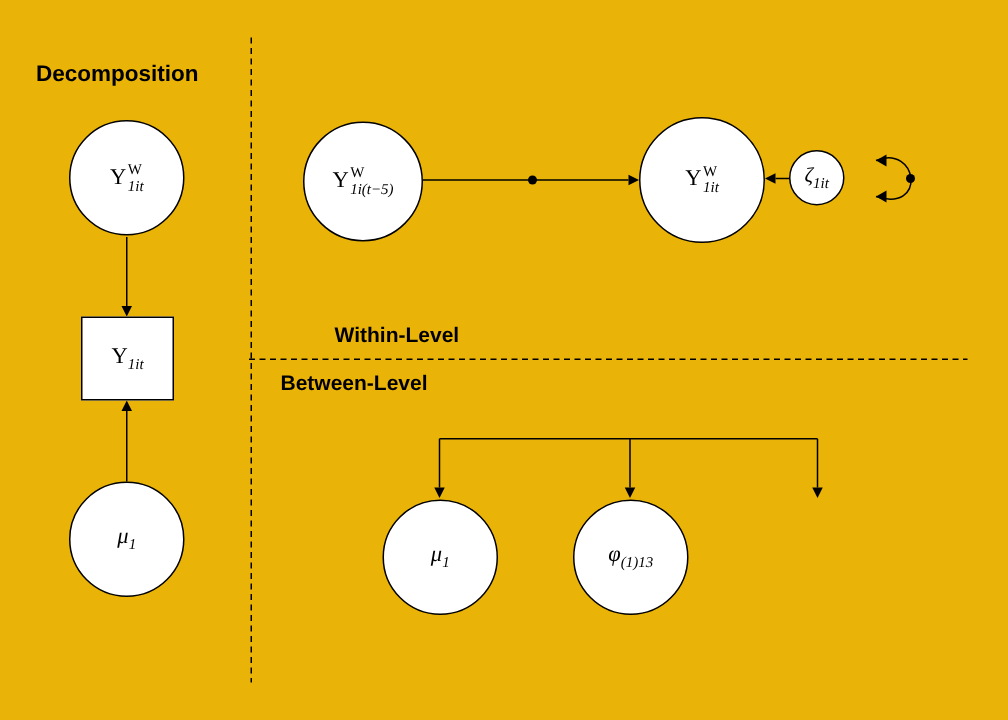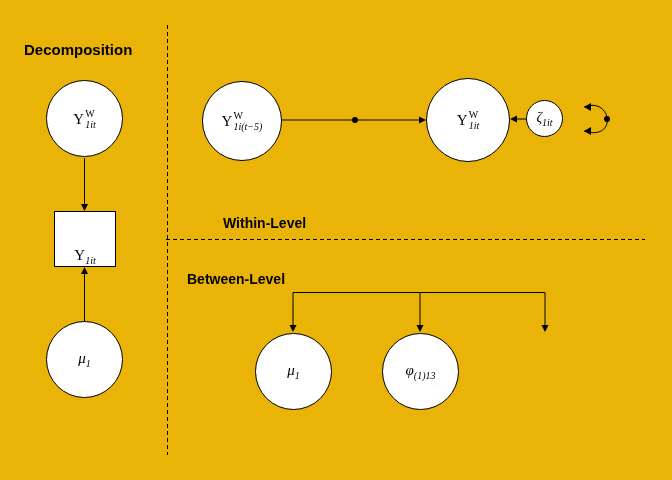--- a/index.html
+++ b/index.html
@@ -7,21 +7,21 @@
     position:relative;width:672px;height:480px;background:#fff;overflow:hidden;
     font-family:"Liberation Serif","DejaVu Serif",serif;color:#000;
   }
   svg.overlay{position:absolute;left:0;top:0;width:672px;height:480px;}
   .title{
     position:absolute;font-family:"Liberation Sans","DejaVu Sans",sans-serif;
     font-weight:700;color:#000;white-space:nowrap;
   }
   .title-main{left:24px;top:41px;font-size:15px;}
   .title-within{left:187px;top:215px;font-size:14px;margin-left:36px;}
-  .title-between{left:187px;top:247px;font-size:14px;margin-top:24px;}
+  .title-between{left:187px;top:247px;font-size:14px;}
   .node{
     position:absolute;border:1px solid #000;background:#fff;box-sizing:border-box;
     display:flex;align-items:center;justify-content:center;font-size:15px;
   }
   .circle{border-radius:50%;}
   
   .math{white-space:nowrap;}
   .m-rm{font-style:normal;}
   .m-it{font-style:italic;}
   .m-sub{font-size:10px;font-style:italic;vertical-align:-4px;}
@@ -82,21 +82,21 @@
     </g>
   </svg>
 
   <div class="title title-main">Decomposition</div>
   <div class="title title-within">Within-Level</div>
   <div class="title title-between">Between-Level</div>
 
   <div class="node circle" style="left:46px;top:80px;width:77px;height:77px;">
     <span class="math"><span class="m-rm">Y</span><span class="ss"><span class="ssup">W</span><span class="ssub">1it</span></span></span>
   </div>
-  <div class="node" style="left:54px;top:211px;width:62px;height:56px;align-items:flex-end;">
+  <div class="node" style="left:54px;top:211px;width:62px;height:56px;">
     <span class="math"><span class="m-rm">Y</span><span class="m-sub">1it</span></span>
   </div>
   <div class="node circle" style="left:46px;top:321px;width:77px;height:77px;">
     <span class="math"><span class="m-it">μ</span><span class="m-sub">1</span></span>
   </div>
 
   <div class="node circle" style="left:202px;top:81px;width:80px;height:80px;">
     <span class="math"><span class="m-rm">Y</span><span class="ss"><span class="ssup">W</span><span class="ssub">1i(t−5)</span></span></span>
   </div>
   <div class="node circle" style="left:426px;top:78px;width:84px;height:84px;">

